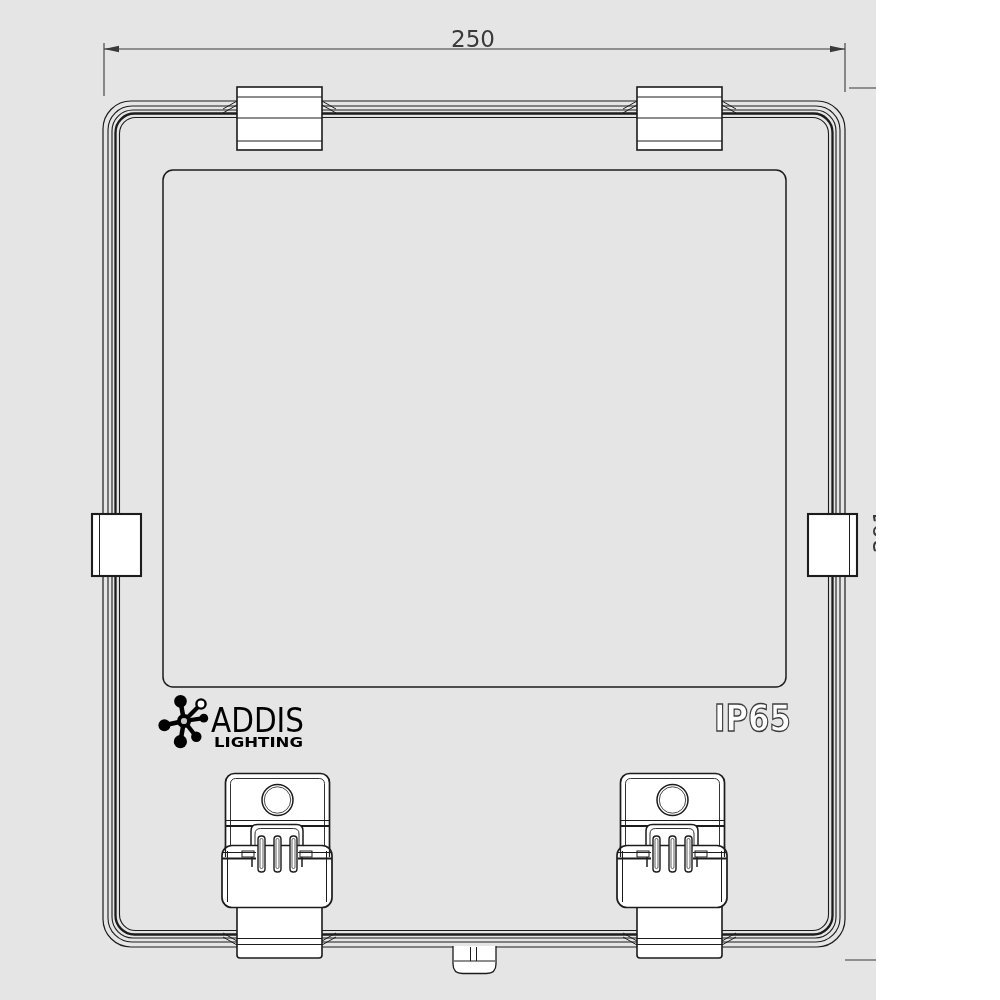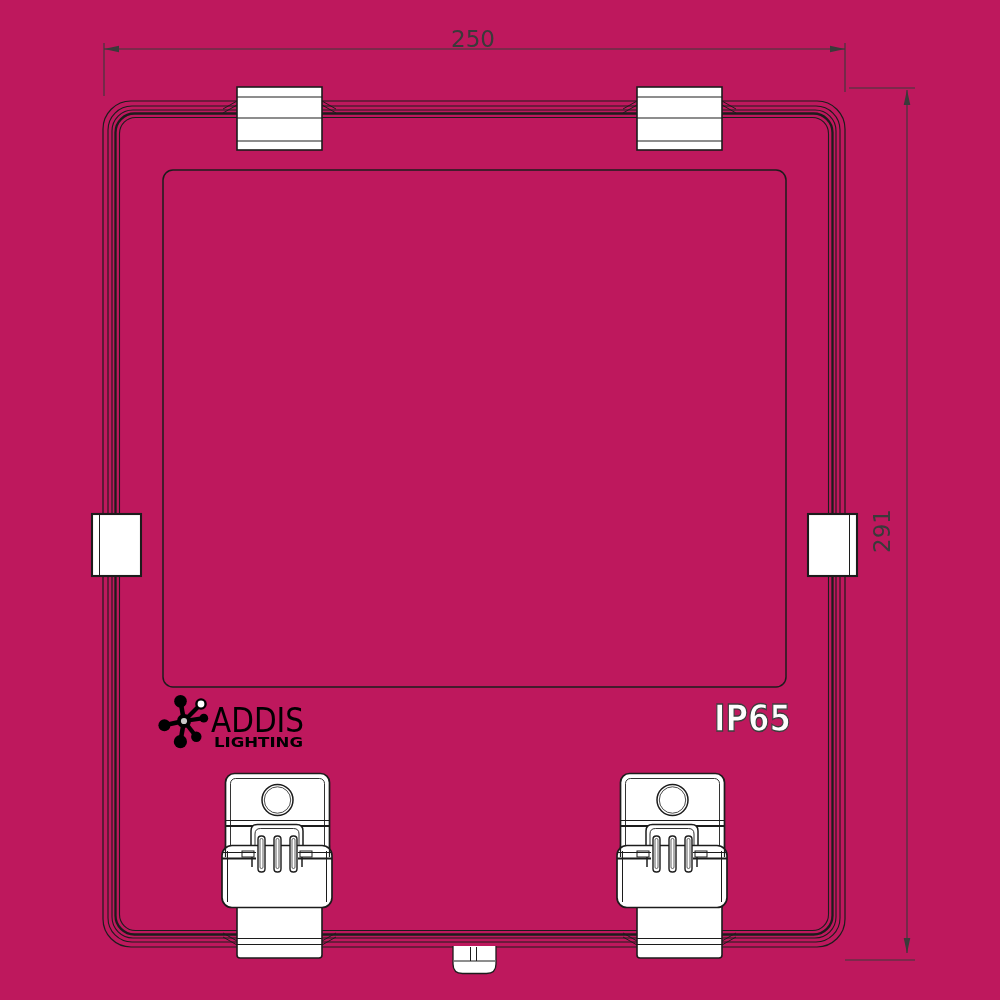--- a/index.html
+++ b/index.html
@@ -1,16 +1,16 @@
 <!DOCTYPE html>
 <html><head>
 <meta charset="utf-8">
 <style>
   html,body{margin:0;padding:0;background:#ffffff;}
-  .page{width:1000px;height:1000px;background:#be185d;position:relative;overflow:hidden;
+  .page{width:876px;height:1000px;background:#e5e5e5;position:relative;overflow:hidden;
         font-family:"DejaVu Sans", sans-serif;}
   svg{display:block}
   .ln{fill:none;}
   .wh{fill:#ffffff;}
   .arw{fill:#3a3a3a;stroke:none;}
   .dimtxt{fill:#3a3a3a;stroke:none;font-family:"DejaVu Sans",sans-serif;font-size:23px;}
   .brand-name{fill:#000;stroke:none;font-family:"DejaVu Sans",sans-serif;font-size:34px;}
   .brand-sub{fill:#000;stroke:none;font-family:"DejaVu Sans",sans-serif;font-size:13.5px;font-weight:bold;}
   .rating{fill:#fdfdfd;stroke:#3c3c3c;stroke-width:1.4;font-family:"DejaVu Sans",sans-serif;
           font-size:38px;font-weight:bold;}

